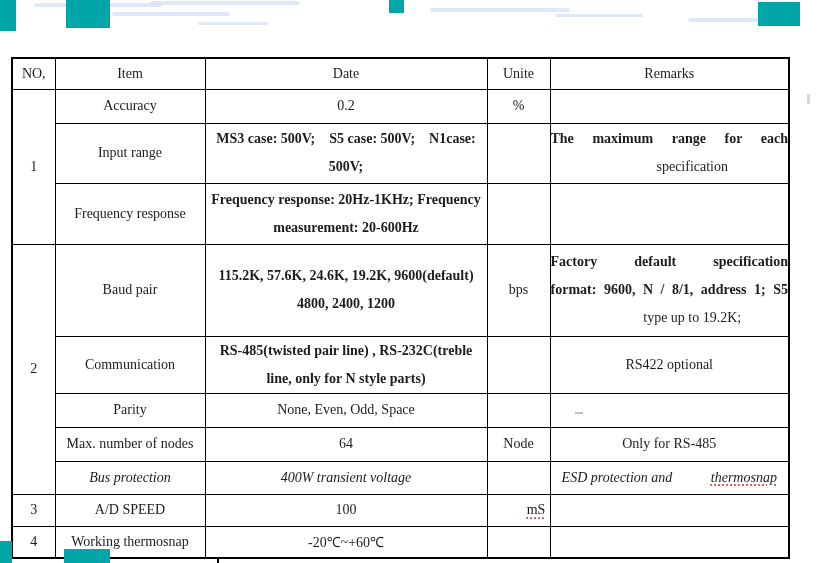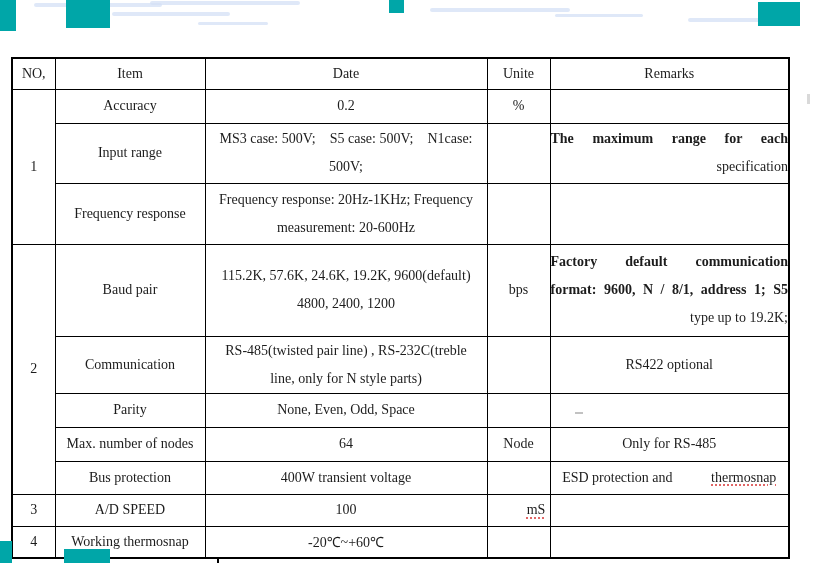--- a/index.html
+++ b/index.html
@@ -14,24 +14,24 @@
   .stub{position:absolute;background:#000;width:2px;height:5px;z-index:2;}
   .faintdash{position:absolute;background:#c2c2c2;}
   
   table.spec{position:absolute;left:11px;top:57px;border-collapse:collapse;table-layout:fixed;z-index:1;}
   table.spec td,table.spec th{border:1.5px solid #000;padding:0;font-weight:normal;
        font-size:14px;vertical-align:middle;text-align:center;overflow:hidden;}
   table.spec{border:2px solid #000;}
   col.c-no{width:43px;}col.c-item{width:150px;}col.c-date{width:282px;}
   col.c-unite{width:63px;}col.c-remarks{width:239px;}
   td.rem{text-align:left;padding:0 8px;}
-  .l{line-height:28px;height:28px;white-space:nowrap;}
+  .l{line-height:28px;height:28px;white-space:nowrap;font-weight:bold;}
   .pre{white-space:pre;}
   .jl{text-align:justify;text-align-last:justify;line-height:28px;height:28px;font-weight:bold;}
-  .ll{text-align:right;line-height:28px;height:28px;padding-left:46px;}
+  .ll{text-align:center;line-height:28px;height:28px;padding-left:46px;}
   .sq{text-decoration:underline dotted 2px #e06666;text-underline-offset:3px;margin-left:35px;}
 </style>
 </head>
 <body>
 
 <div class="page">
 
   <div class="smudge" style="left:34px;top:3px;width:128px;height:4px;"></div>
   <div class="smudge" style="left:150px;top:1px;width:150px;height:4px;"></div>
   <div class="smudge" style="left:112px;top:12px;width:118px;height:4px;"></div>
@@ -105,21 +105,21 @@
 
     <tr style="height:92px;">
       <td rowspan="5">2</td>
       <td>Baud pair</td>
       <td>
         <div class="l">115.2K, 57.6K, 24.6K, 19.2K, 9600(default)</div>
         <div class="l">4800, 2400, 1200</div>
       </td>
       <td>bps</td>
       <td class="rem">
-        <div class="jl">Factory default communication</div>
+        <div class="jl">Factory default specification</div>
         <div class="jl">format: 9600, N / 8/1, address 1; S5</div>
         <div class="ll">type up to 19.2K;</div>
       </td>
     </tr>
 
     <tr style="height:57px;">
       <td>Communication</td>
       <td>
         <div class="l">RS-485(twisted pair line) , RS-232C(treble</div>
         <div class="l">line, only for N style parts)</div>
@@ -135,21 +135,21 @@
       <td class="rem"></td>
     </tr>
 
     <tr style="height:34px;">
       <td>Max. number of nodes</td>
       <td>64</td>
       <td>Node</td>
       <td class="rem">Only for RS-485</td>
     </tr>
 
-    <tr style="height:33px;">
+    <tr style="height:33px;font-style:italic;">
       <td>Bus protection</td>
       <td>400W transient voltage</td>
       <td></td>
       <td class="rem"><span>ESD protection and </span><span class="sq">thermosnap</span></td>
     </tr>
 
     <tr style="height:32px;">
       <td>3</td>
       <td>A/D SPEED</td>
       <td>100</td>

